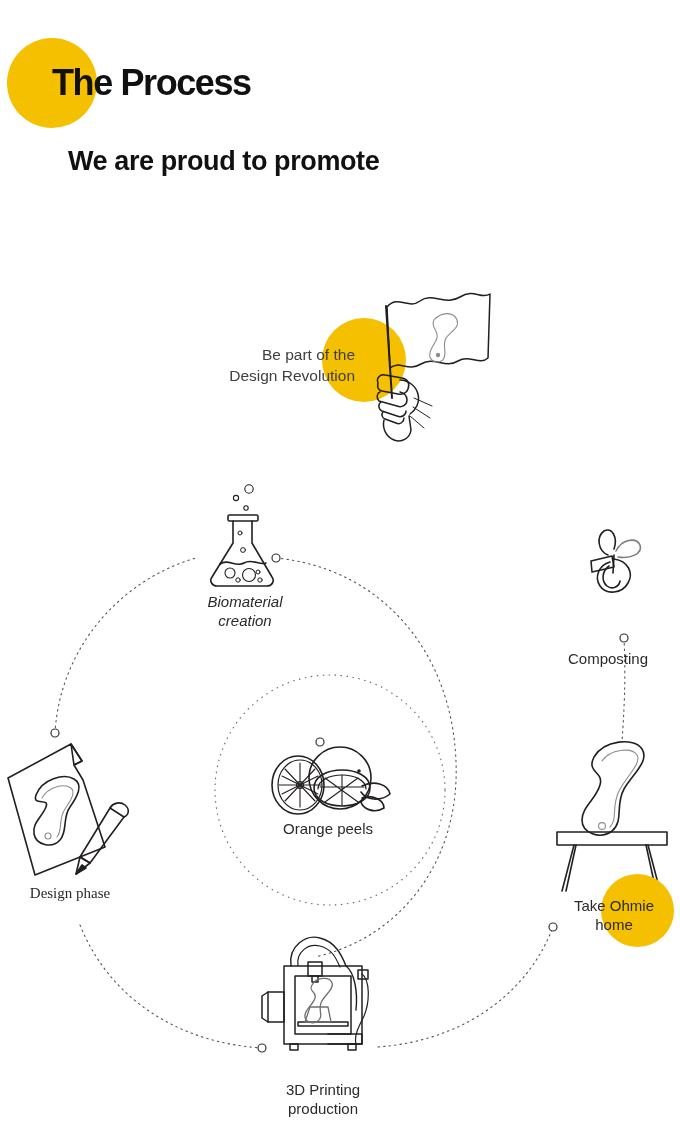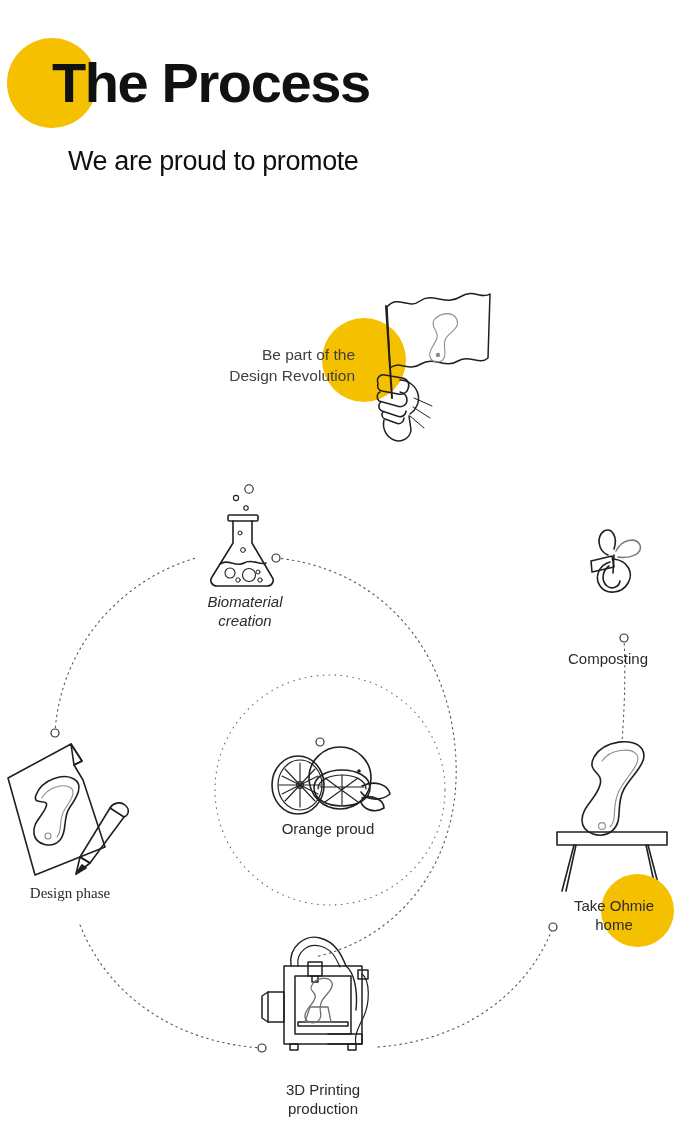--- a/index.html
+++ b/index.html
@@ -25,32 +25,32 @@
   #title-dot {
     position: absolute;
     left: 7px; top: 38px;
     width: 90px; height: 90px;
     border-radius: 50%;
     background: var(--brand);
   }
   #page-title {
     position: absolute;
     left: 52px; top: 52px;
-    font-size: 56px;
+    font-size: 36px;
     font-weight: 700;
     letter-spacing: -1.4px;
     line-height: 62px;
     color: #111111;
     white-space: nowrap;
   }
   #subtitle {
     position: absolute;
     left: 68px; top: 141px;
     font-size: 27px;
-    font-weight: 400;
+    font-weight: 700;
     line-height: 41px;
     letter-spacing: -0.4px;
     color: #111111;
   }
   #flag-dot {
     position: absolute;
     left: 322px; top: 318px;
     width: 84px; height: 84px;
     border-radius: 50%;
     background: var(--brand);
@@ -293,13 +293,13 @@
 <div id="ohmie-dot"></div>
 
 <div id="label-design" class="node-label">Design phase</div>
 <div id="label-biomaterial" class="node-label">Biomaterial
 creation</div>
 <div id="label-composting" class="node-label">Composting</div>
 <div id="label-takeohmie" class="node-label">Take Ohmie
 home</div>
 <div id="label-printing" class="node-label">3D Printing
 production</div>
-<div id="label-center" class="node-label">Orange proud</div>
+<div id="label-center" class="node-label">Orange peels</div>
 
 </body></html>

